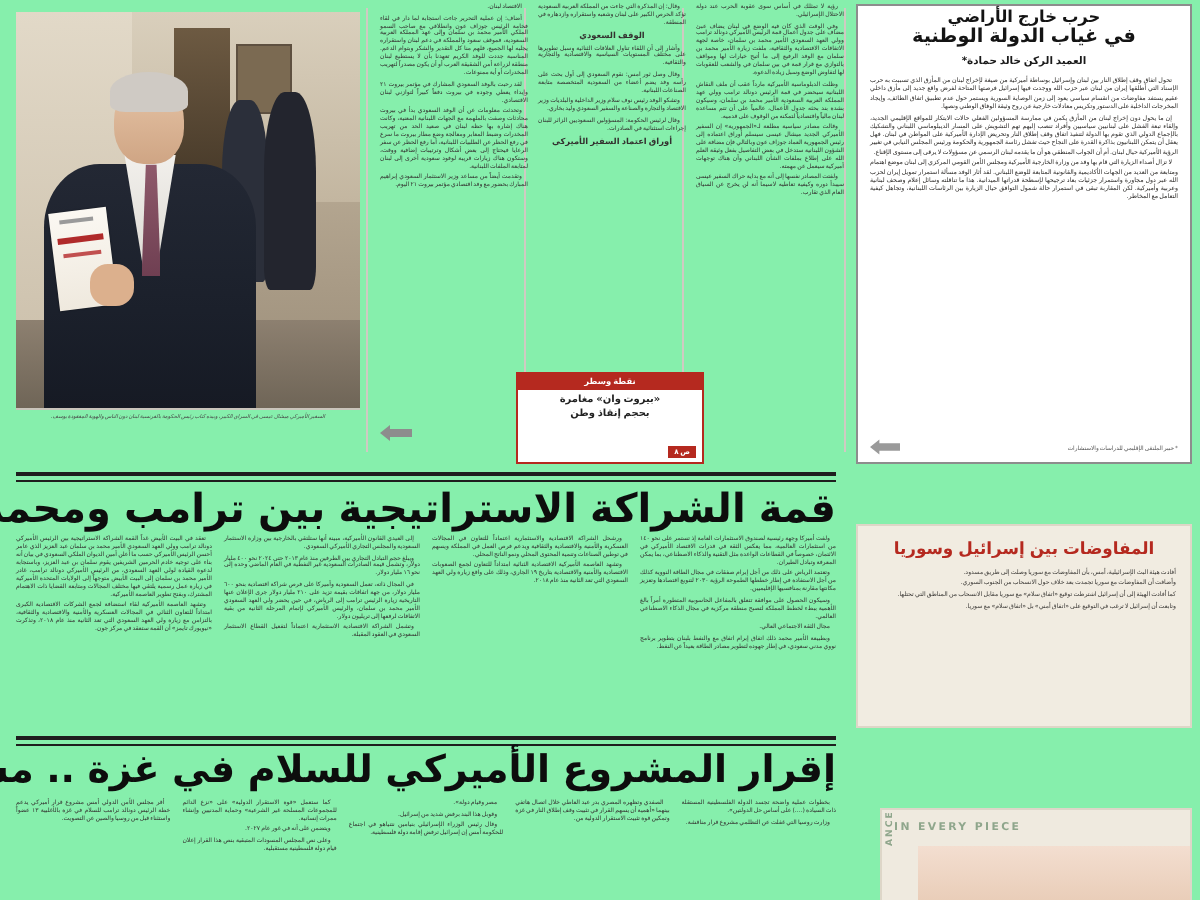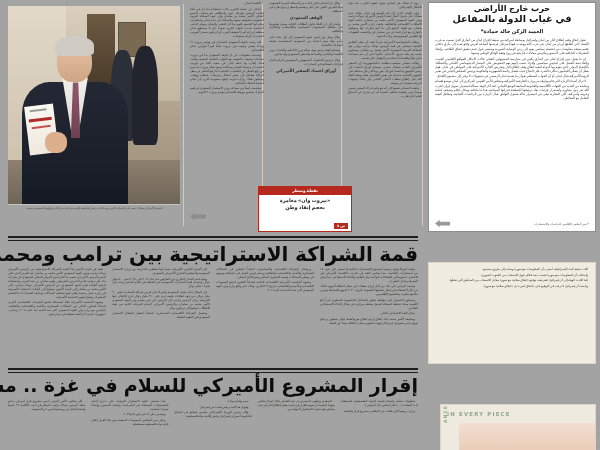--- a/index.html
+++ b/index.html
@@ -2,21 +2,21 @@
 <html lang="ar" dir="rtl"><head>
 <meta charset="utf-8">
 <style>
   html,body{margin:0;padding:0;}
   body{
     width:600px;height:450px;overflow:hidden;
     background:#ffffff;
     font-family:"DejaVu Sans","Liberation Sans",sans-serif;
     position:relative;
   }
-  .page{position:absolute;inset:0;background:#a3a3a3;}
+  .page{position:absolute;inset:0;background:#86efac;}
 
   
   .col{direction:rtl;text-align:justify;}
   .ar{
     font-family:"DejaVu Sans","Liberation Sans",sans-serif;
     color:#2b2b2b;
     line-height:1.28;
     letter-spacing:-0.1px;
     word-spacing:-0.4px;
   }
@@ -248,21 +248,21 @@
       <div class="promo-head ar">نقطة وسطر</div>
       <div class="promo-body ar">
         <div class="promo-l1">«بيروت وان» مغامرة</div>
         <div class="promo-l2">بحجم إنقاذ وطن</div>
       </div>
       <div class="promo-page ar">ص ٨</div>
     </div>
 
     <div class="opinion">
       <div class="op-kicker ar">حرب خارج الأراضي</div>
-      <div class="op-title ar">في غياب الدولة بالمفاعل</div>
+      <div class="op-title ar">في غياب الدولة الوطنية</div>
       <div class="op-author ar">العميد الركن خالد حمادة*</div>
       <div class="op-body ar">
         <p>تحول اتفاق وقف إطلاق النار بين لبنان وإسرائيل بوساطة أميركية من صيغة لإخراج لبنان من المأزق الذي تسببت به حرب الإسناد التي أطلقها إيران من لبنان عبر حزب الله ووجدت فيها إسرائيل فرصتها المتاحة لفرض واقع جديد إلى مأزق داخلي عقيم يستفد مفاوضات من انقسام سياسي يعود إلى زمن الوصاية السورية ويستمر حول عدم تطبيق اتفاق الطائف، وإيجاد المخرجات الداخلية على الدستور وتكريس معادلات خارجية عن روح وثيقة الوفاق الوطني ونصها.</p>
         <p>إن ما يحول دون إخراج لبنان من المأزق يكمن في ممارسة المسؤولين الفعلي حالات الابتكار للمواقع الإقليمي الجديد، وإلقاء تبعة الفشل على لبنانيين سياسيين وأفراد تنصب إليهم تهم التشويش على المسار الديبلوماسي اللبناني والتشكيك بالإجماع الدولي الذي تقوم بها الدولة لتنفيذ اتفاق وقف إطلاق النار وتحريض الإدارة الأميركية على المواطن في لبنان. فهل يعقل أن يتمكن اللبنانيون بذاكرة القدرة على النجاح حيث تفشل رئاسة الجمهورية والحكومة ورئيس المجلس النيابي في تغيير الرؤية الأميركية حيال لبنان. أم أن الجواب المنطقي هو أن ما يقدمه لبنان الرسمي عن مسؤولات لا يرقى إلى مستوى الإقناع.</p>
         <p>لا تزال أصداء الزيارة التي قام بها وفد من وزارة الخارجية الأميركية ومجلس الأمن القومي المركزي إلى لبنان موضع اهتمام ومتابعة من العديد من الجهات الأكاديمية والقانونية المتابعة للوضع اللبناني. لقد أثار الوفد مسألة استمرار تمويل إيران لحزب الله عبر دول مجاورة واستمرار جزئيات بعاد ترجيحها لإسطحة قدراتها الميدانية. هذا ما تناقلته وسائل إعلام وصحف لبنانية وعربية وأميركية. لكن المقاربة تبقى في استمرار حالة شمول التوافق حيال الزيارة بين الرئاسات اللبنانية، وتجاهل كيفية التعامل مع المخاطر.</p>
       </div>
       <div class="op-foot ar">* خبير الملتقى الإقليمي للدراسات والاستشارات</div>
       <svg class="op-arrow" viewBox="0 0 32 18">
         <polygon points="0,9 10,1 10,5 32,5 32,13 10,13 10,17" fill="#9a9a9a"></polygon>
       </svg>
@@ -292,20 +292,21 @@
       <p>في المجال ذاته، تعمل السعودية وأميركا على فرص شراكة اقتصادية بنحو ٦٠٠ مليار دولار، من جهة اتفاقات بقيمة تزيد على ٢١٠ مليار دولار جرى الإعلان عنها التاريخية زيارة الرئيس ترامب إلى الرياض، في حين يحضر ولي العهد السعودي الأمير محمد بن سلمان، والرئيس الأميركي لإتمام المرحلة الثانية من بقية الاتفاقات لرفعها إلى تريليون دولار.</p>
       <p>وتشمل الشراكة الاقتصادية الاستثمارية اعتماداً لتفعيل القطاع الاستثمار السعودي في العقود المقبلة.</p>
     </div>
     <div class="mcol col ar body-txt">
       <p>تعقد في البيت الأبيض غداً القمة الشراكة الاستراتيجية بين الرئيس الأميركي دونالد ترامب وولي العهد السعودي الأمير محمد بن سلمان عبد العزيز الذي عامر أحسن الرئيس الأميركي حسب ما أعلن أمين الديوان الملكي السعودي في بيان أنه بناء على توجيه خادم الحرمين الشريفين يقوم سلمان بن عبد العزيز، وباستجابة لدعوة القيادة لولي العهد السعودي، من الرئيس الأميركي دونالد ترامب، غادر الأمير محمد بن سلمان إلى البيت الأبيض متوجهاً إلى الولايات المتحدة الأميركية في زيارة عمل رسمية يلتقي فيها مختلف المجالات ومتابعة القضايا ذات الاهتمام المشترك، وبفتح تطوير العاصمة الأميركية.</p>
       <p>وتشهد العاصمة الأميركية لقاء استضافة لجمع الشركات الاقتصادية الكبرى امتداداً للتعاون الثنائي في المجالات العسكرية والأمنية والاقتصادية والثقافية، بالتزامن مع زيارة ولي العهد السعودي التي تعد الثانية منذ عام ٢٠١٨، وتذكرت «نيويورك تايمز» أن القمة ستعقد في مركز جون.</p>
     </div>
   </div>
 
   <div class="side-box">
+    <div class="side-h ar">المفاوضات بين إسرائيل وسوريا</div>
     <div class="side-body ar">
       <p>أفادت هيئة البث الإسرائيلية، أمس، بأن المفاوضات مع سوريا وصلت إلى طريق مسدود.</p>
       <p>وأضافت أن المفاوضات مع سوريا تجمدت بعد خلاف حول الانسحاب من الجنوب السوري.</p>
       <p>كما أفادت الهيئة إلى أن إسرائيل اشترطت توقيع «اتفاق سلام» مع سوريا مقابل الانسحاب من المناطق التي تحتلها.</p>
       <p>وتابعت أن إسرائيل لا ترغب في التوقيع على «اتفاق أمني» بل «اتفاق سلام» مع سوريا.</p>
     </div>
   </div>
 
   <div class="hrule" style="left:8px;top:368px;width:410px;height:1.6px;"></div>
   <div class="hrule" style="left:8px;top:371.5px;width:410px;height:.5px;"></div>

